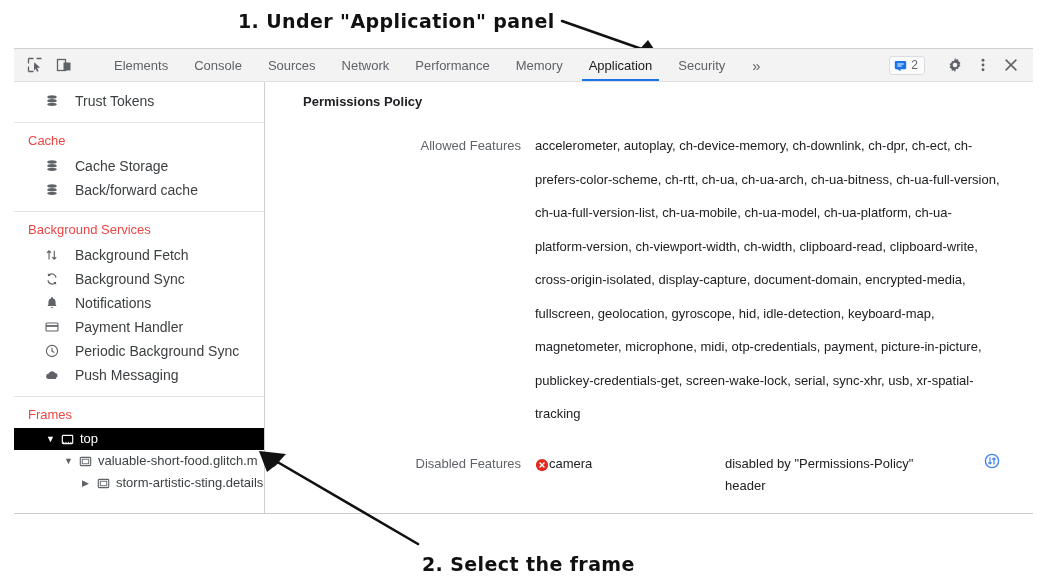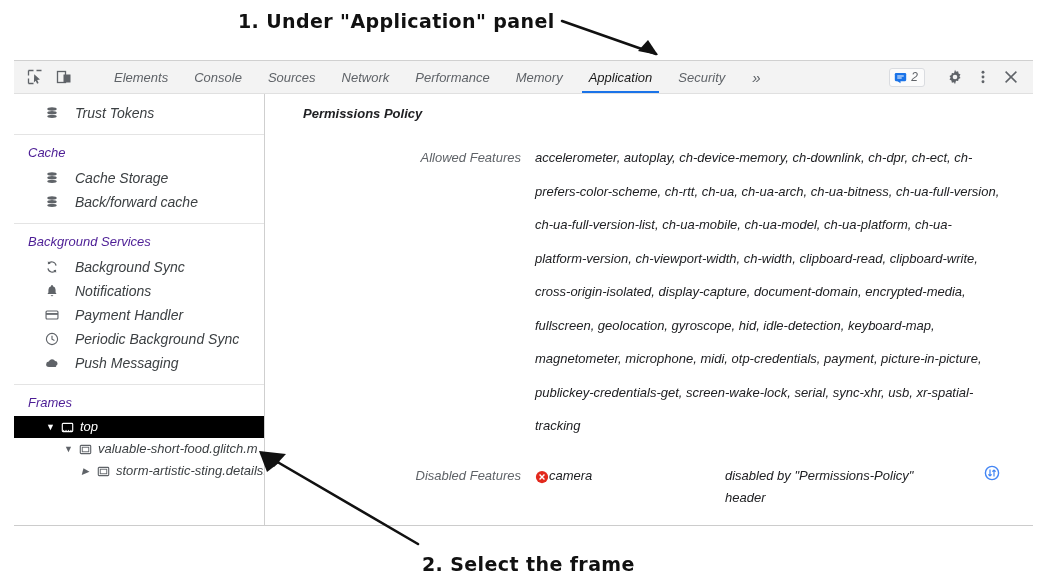--- a/index.html
+++ b/index.html
@@ -30,30 +30,29 @@
   #anno-2 { left: 422px; top: 553px; }
 
   .anno-arrow { position: absolute; pointer-events: none; }
   #arrow-1 { left: 560px; top: 18px; }
   #arrow-2 { left: 250px; top: 440px; }
 
   
   #devtools {
     position: absolute;
     left: 14px;
-    top: 60px;
+    top: 48px;
     width: 1019px;
     height: 466px;
     background: #ffffff;
     border-top: 1px solid #d0d0d0;
     border-bottom: 1px solid #cccccc;
     box-sizing: border-box;
     display: flex;
     flex-direction: column;
-    font-style: italic;
   }
 
   
   #toolbar {
     height: 32px;
     min-height: 32px;
     background: #f3f3f3;
     border-bottom: 1px solid #e0e0e0;
     display: flex;
     align-items: stretch;
@@ -154,21 +153,21 @@
     font-size: 13px;
     position: relative;
   }
   .side-section {
     border-bottom: 1px solid #e4e4e4;
     padding: 7px 0 9px 0;
   }
   .side-section.nb { border-bottom: none; }
   .side-header {
     padding: 3px 0 6px 14px;
-    color: #4c1d95;
+    color: #ef4444;
     font-size: 13px;
   }
   .side-item {
     display: flex;
     align-items: center;
     gap: 16px;
     padding: 3px 0 3px 30px;
     color: #3c4043;
     font-size: 14px;
     line-height: 18px;
@@ -397,20 +396,29 @@
               <ellipse cx="8" cy="11.8" rx="5.4" ry="1.9" fill="#5f6368"></ellipse>
             </svg>
           </span>
           <span class="lbl">Back/forward cache</span>
         </div>
       </div>
 
       <div class="side-section">
         <div class="side-header">Background Services</div>
 
+        <div class="side-item">
+          <span class="side-ico">
+            <svg width="14" height="14" viewBox="0 0 16 16">
+              <path d="M4.6 13 L4.6 3 M4.6 3 L2.4 5.6 M4.6 3 L6.8 5.6" stroke="#5f6368" stroke-width="1.3" fill="none"></path>
+              <path d="M10.6 3 L10.6 13 M10.6 13 L8.4 10.4 M10.6 13 L12.8 10.4" stroke="#5f6368" stroke-width="1.3" fill="none"></path>
+            </svg>
+          </span>
+          <span class="lbl">Background Fetch</span>
+        </div>
 
         <div class="side-item">
           <span class="side-ico">
             <svg width="14" height="14" viewBox="0 0 16 16">
               <path d="M12.6 6.4 A5 5 0 0 0 3.6 4.2" stroke="#5f6368" stroke-width="1.35" fill="none"></path>
               <path d="M3.4 9.6 A5 5 0 0 0 12.4 11.8" stroke="#5f6368" stroke-width="1.35" fill="none"></path>
               <path d="M3.2 1.4 L3.5 4.8 L6.6 4.2 Z" fill="#5f6368"></path>
               <path d="M12.8 14.6 L12.5 11.2 L9.4 11.8 Z" fill="#5f6368"></path>
             </svg>
           </span>

